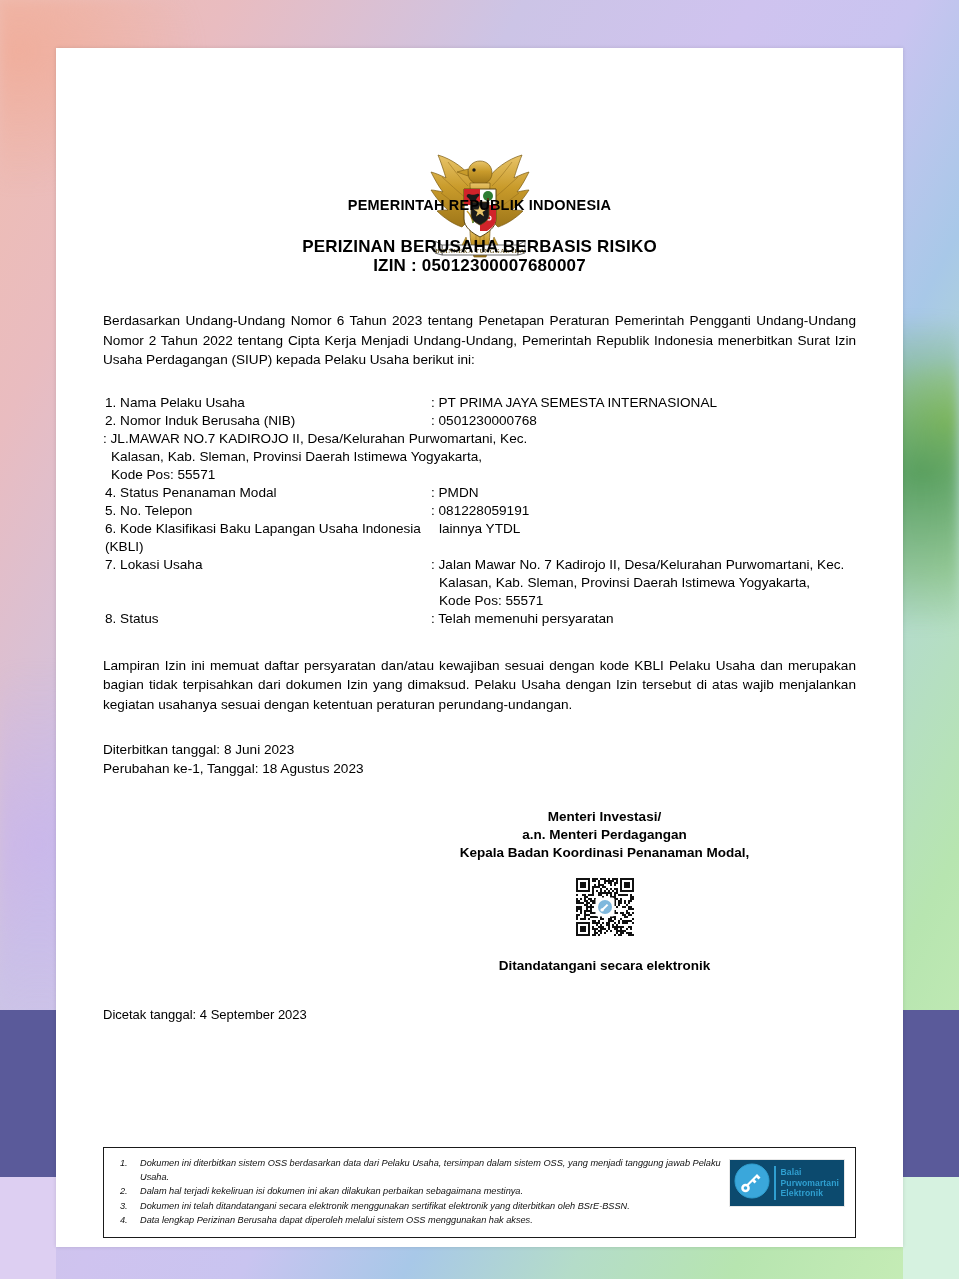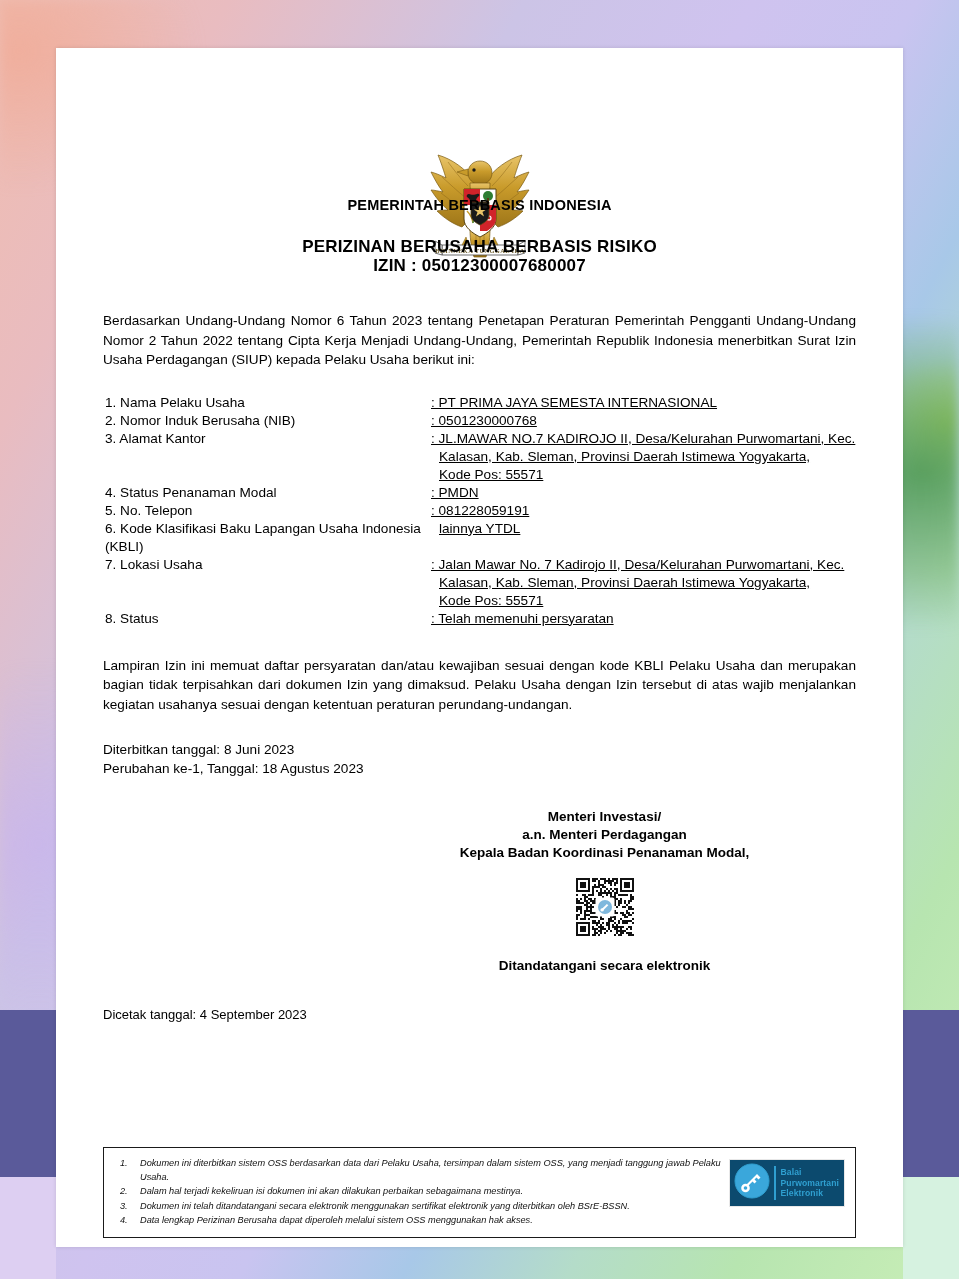--- a/index.html
+++ b/index.html
@@ -125,21 +125,21 @@
     line-height: 18px;
     color: #000;
   }
   .data-row { display: flex; align-items: flex-start; }
   .data-label {
     width: 328px;
     flex: 0 0 328px;
     padding-left: 2px;
     white-space: pre-line;
   }
-  .data-value { flex: 1 1 auto; text-decoration: underline; }
+  .data-value { flex: 1 1 auto; }
   .data-value .vline { display: block; white-space: pre; }
   .data-value .vline:first-child { text-indent: 0; }
   .data-value .vcont { padding-left: 8px; }
 
   
   .dates {
     margin-top: 26px;
     font-size: 13.6px;
     line-height: 19px;
     color: #000;
@@ -332,21 +332,21 @@
           </g>
 
           <g fill="#C89B2A" stroke="#7a5a12" stroke-width="0.5">
             <path d="M40 92 L36 100 L42 98 Z"></path>
             <path d="M68 92 L72 100 L66 98 Z"></path>
           </g>
         </svg>
       </span>
     </div>
 
-    <div class="title-main">PEMERINTAH BERBASIS INDONESIA</div>
+    <div class="title-main">PEMERINTAH REPUBLIK INDONESIA</div>
     <div class="title-sub">
       <div>PERIZINAN BERUSAHA BERBASIS RISIKO</div>
       <div>IZIN : 05012300007680007</div>
     </div>
 
     <p class="para" id="intro-para">Berdasarkan Undang-Undang Nomor 6 Tahun 2023 tentang Penetapan Peraturan Pemerintah Pengganti Undang-Undang Nomor 2 Tahun 2022 tentang Cipta Kerja Menjadi Undang-Undang, Pemerintah Republik Indonesia menerbitkan Surat Izin Usaha Perdagangan (SIUP) kepada Pelaku Usaha berikut ini:</p>
 
     <div class="data-list" id="data-list">
         <div class="data-row">
           <div class="data-label">1. Nama Pelaku Usaha</div>
@@ -354,21 +354,20 @@
             <span class="vline">: PT PRIMA JAYA SEMESTA INTERNASIONAL</span>
           </div>
         </div>
         <div class="data-row">
           <div class="data-label">2. Nomor Induk Berusaha (NIB)</div>
           <div class="data-value">
             <span class="vline">: 0501230000768</span>
           </div>
         </div>
         <div class="data-row">
-          <div class="data-label">3. Alamat Kantor</div>
           <div class="data-value">
             <span class="vline">: JL.MAWAR NO.7 KADIROJO II, Desa/Kelurahan Purwomartani, Kec.</span>
             <span class="vline vcont">Kalasan, Kab. Sleman, Provinsi Daerah Istimewa Yogyakarta,</span>
             <span class="vline vcont">Kode Pos: 55571</span>
           </div>
         </div>
         <div class="data-row">
           <div class="data-label">4. Status Penanaman Modal</div>
           <div class="data-value">
             <span class="vline">: PMDN</span>

